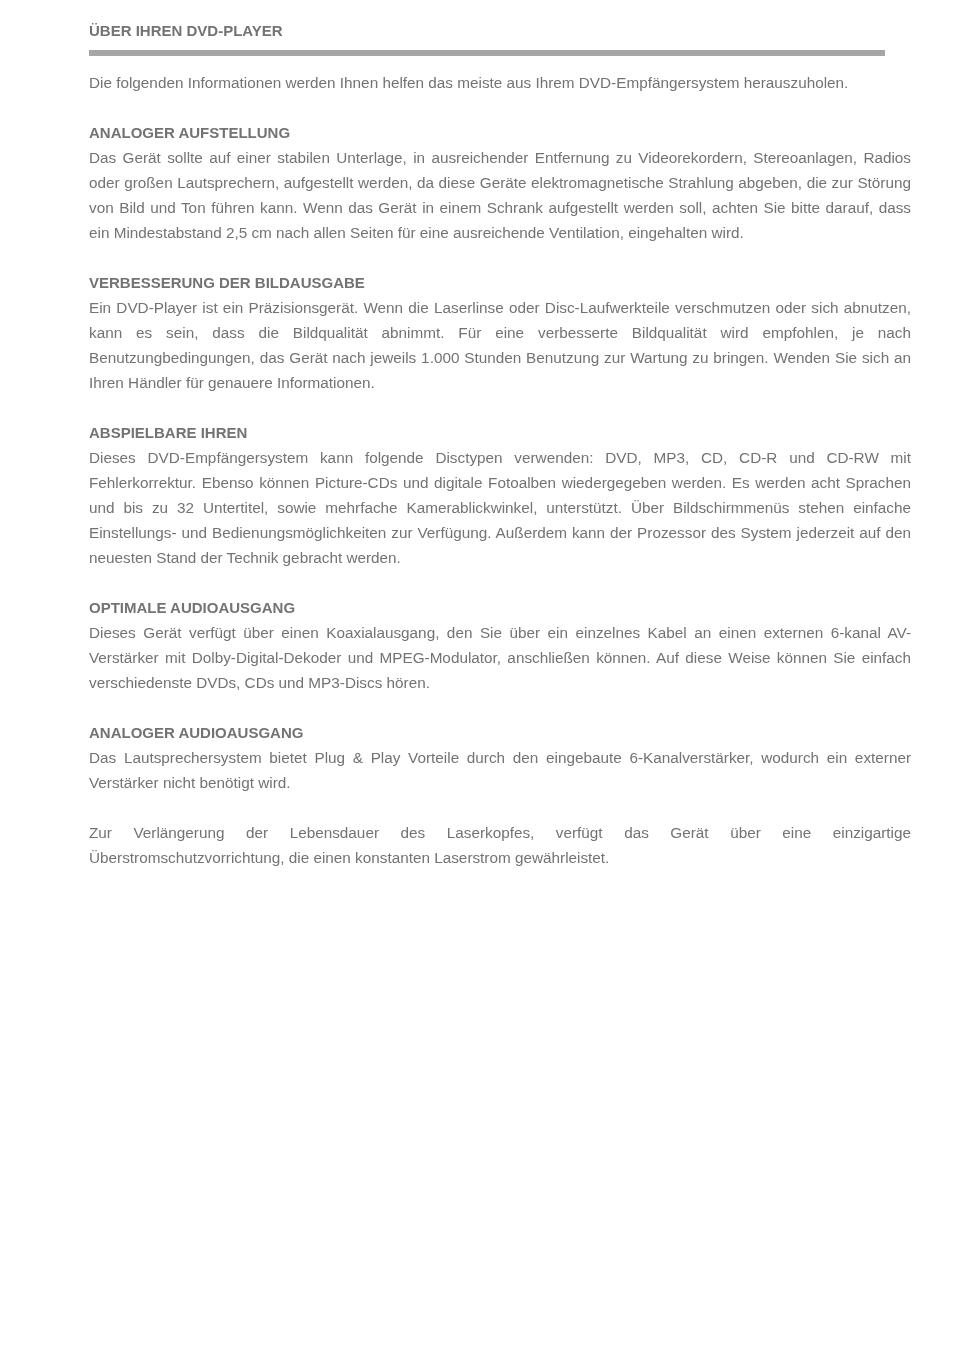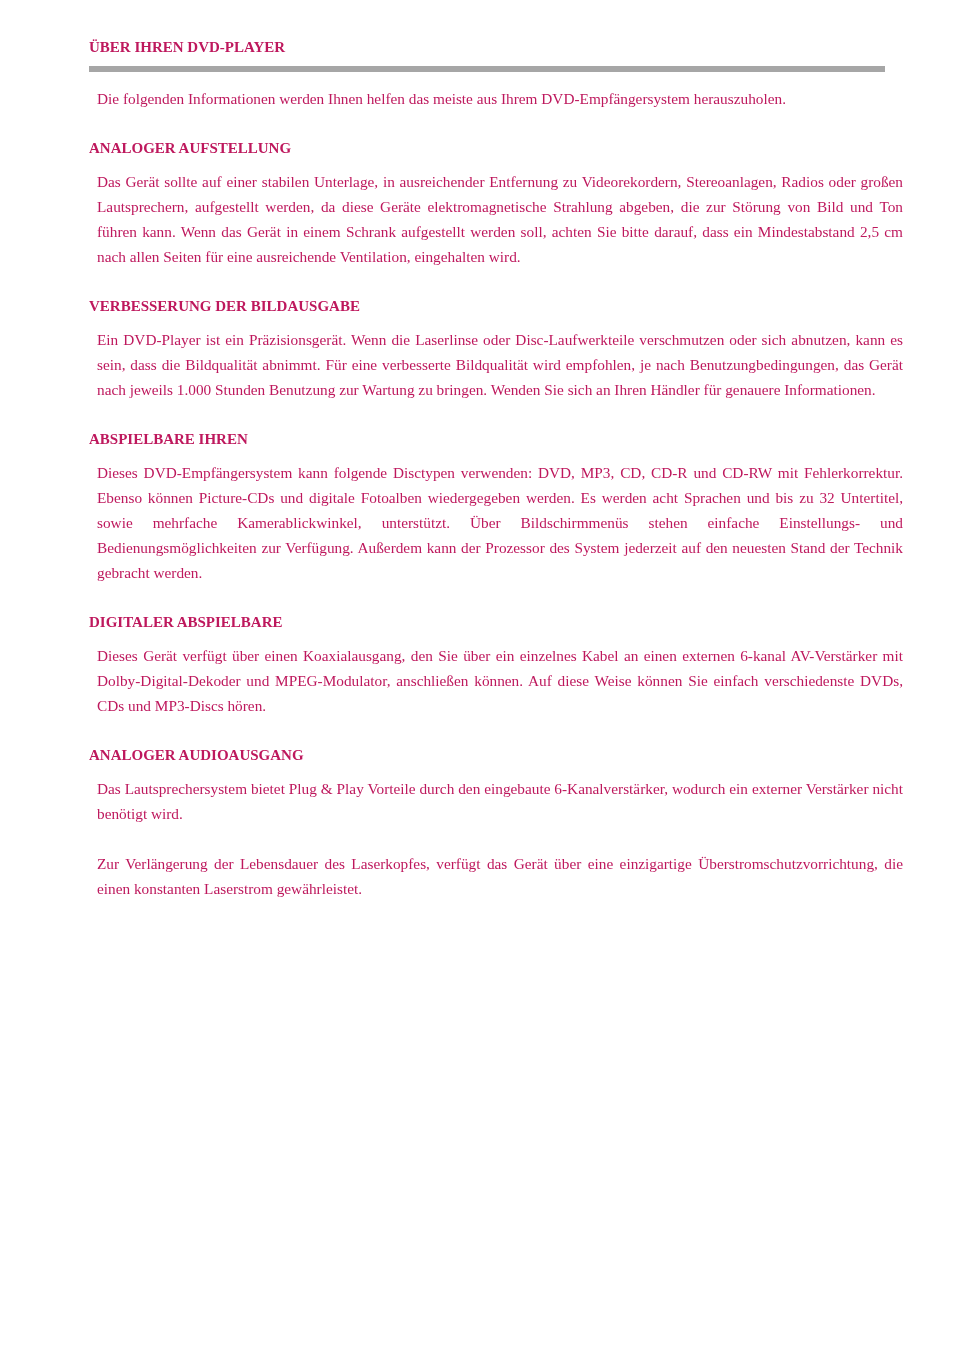--- a/index.html
+++ b/index.html
@@ -1,28 +1,28 @@
 <!DOCTYPE html>
 <html><head>
   <meta charset="utf-8">
   <style>
     html, body { margin: 0; padding: 0; background: #ffffff; }
     body { width: 956px; height: 1350px; position: relative; overflow: hidden; }
     .page {
-      position: absolute; left: 89px; top: 36px; width: 822px;
-      font-family: Liberation Serif, serif; color: #be185d;
+      position: absolute; left: 89px; top: 20px; width: 822px;
+      font-family: Liberation Sans, sans-serif; color: #737373;
     }
     .title {
       font-size: 15px; font-weight: bold; line-height: 22px; margin: 0;
     }
     .rule {
       height: 6px; background: #a6a6a6; margin-top: 8px; margin-bottom: 14px; width: 796px;
     }
     .intro, .section p {
-      font-size: 15.3px; line-height: 25px; margin: 8px; text-align: justify;
+      font-size: 15.3px; line-height: 25px; margin: 0; text-align: justify;
       text-align-last: left;
     }
     .section { margin-top: 25px; }
     .section h2 {
       font-size: 15px; font-weight: bold; line-height: 25px; margin: 0;
     }
   </style>
 </head>
 <body>
 
@@ -40,21 +40,21 @@
     <h2>VERBESSERUNG DER BILDAUSGABE</h2>
     <p>Ein DVD-Player ist ein Präzisionsgerät. Wenn die Laserlinse oder Disc-Laufwerkteile verschmutzen oder sich abnutzen, kann es sein, dass die Bildqualität abnimmt. Für eine verbesserte Bildqualität wird empfohlen, je nach Benutzungbedingungen, das Gerät nach jeweils 1.000 Stunden Benutzung zur Wartung zu bringen. Wenden Sie sich an Ihren Händler für genauere Informationen.</p>
   </div>
 
   <div class="section">
     <h2>ABSPIELBARE IHREN</h2>
     <p>Dieses DVD-Empfängersystem kann folgende Disctypen verwenden: DVD, MP3, CD, CD-R und CD-RW mit Fehlerkorrektur. Ebenso können Picture-CDs und digitale Fotoalben wiedergegeben werden. Es werden acht Sprachen und bis zu 32 Untertitel, sowie mehrfache Kamerablickwinkel, unterstützt. Über Bildschirmmenüs stehen einfache Einstellungs- und Bedienungsmöglichkeiten zur Verfügung. Außerdem kann der Prozessor des System jederzeit auf den neuesten Stand der Technik gebracht werden.</p>
   </div>
 
   <div class="section">
-    <h2>DIGITALER ABSPIELBARE</h2>
+    <h2>OPTIMALE AUDIOAUSGANG</h2>
     <p>Dieses Gerät verfügt über einen Koaxialausgang, den Sie über ein einzelnes Kabel an einen externen 6-kanal AV-Verstärker mit Dolby-Digital-Dekoder und MPEG-Modulator, anschließen können. Auf diese Weise können Sie einfach verschiedenste DVDs, CDs und MP3-Discs hören.</p>
   </div>
 
   <div class="section">
     <h2>ANALOGER AUDIOAUSGANG</h2>
     <p>Das Lautsprechersystem bietet Plug &amp; Play Vorteile durch den eingebaute 6-Kanalverstärker, wodurch ein externer Verstärker nicht benötigt wird.</p>
   </div>
 
   <div class="section">
     <p>Zur Verlängerung der Lebensdauer des Laserkopfes, verfügt das Gerät über eine einzigartige Überstromschutzvorrichtung, die einen konstanten Laserstrom gewährleistet.</p>

